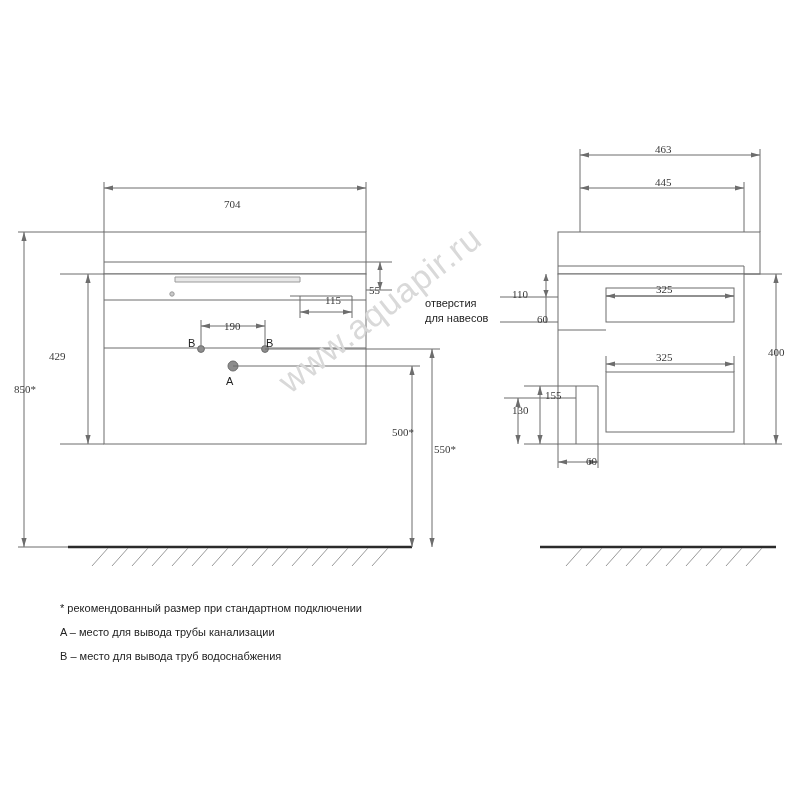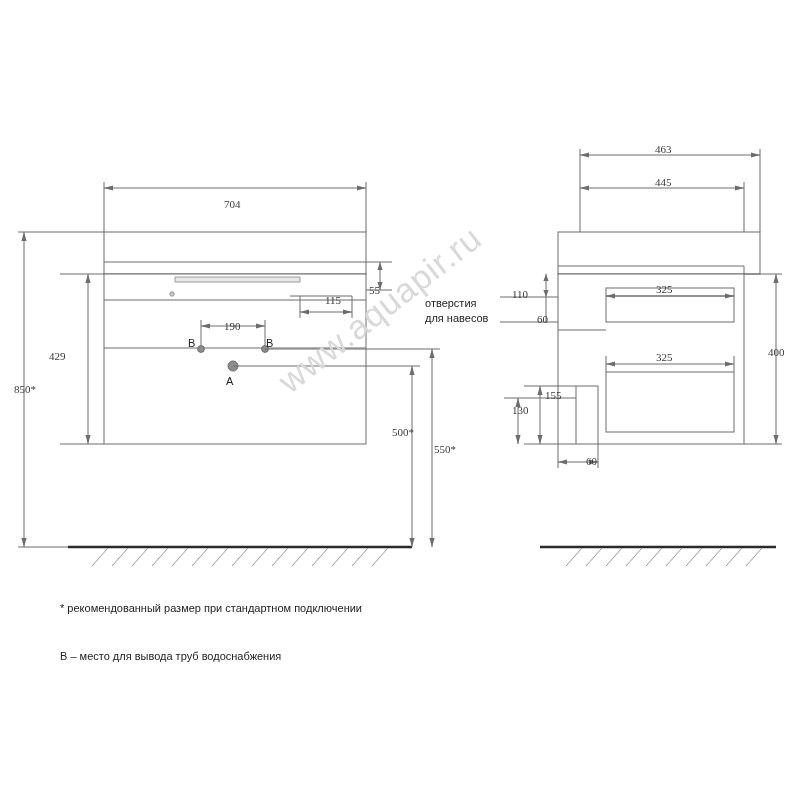--- a/index.html
+++ b/index.html
@@ -284,17 +284,18 @@
   <div class="dim-label" style="left:512px; top:404px;">130</div>
   <div class="dim-label" style="left:586px; top:455px;">60</div>
   <div class="dim-label" style="left:768px; top:346px;">400</div>
 
   <div class="holes-label" style="left:425px; top:296px;">
     <div>отверстия</div>
     <div>для навесов</div>
   </div>
 
   <div class="note-line" style="left:60px; top:602px;text-align:center;">* рекомендованный размер при стандартном подключении</div>
+  <div class="note-line" style="left:60px; top:626px;">A – место для вывода трубы канализации</div>
   <div class="note-line" style="left:60px; top:650px;">B – место для вывода труб водоснабжения</div>
 
   <div class="watermark">www.aquapir.ru</div>
 
 </div>
 
 </body></html>

